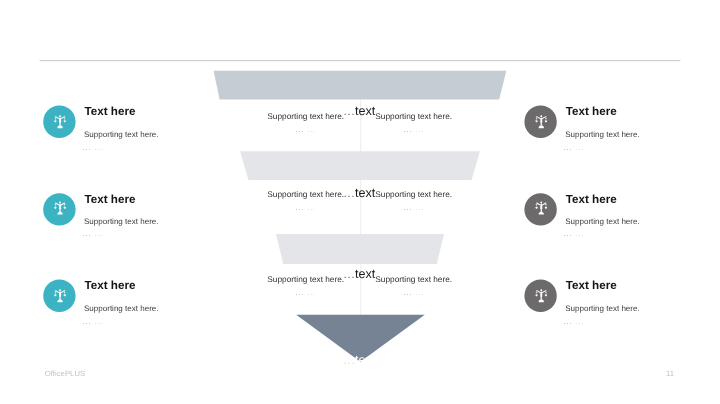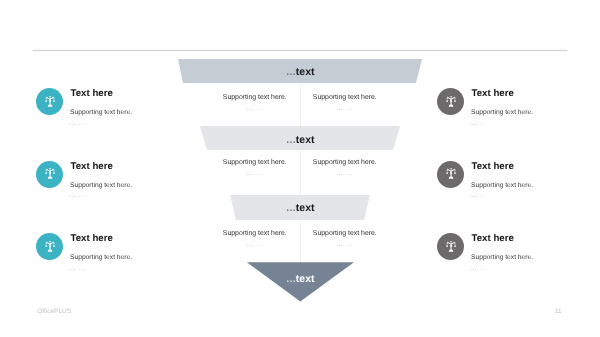--- a/index.html
+++ b/index.html
@@ -21,21 +21,21 @@
   .circ{position:absolute;left:0;top:0;width:27px;height:27px;border-radius:50%;}
   .circ svg{position:absolute;left:7.6px;top:6.6px;}
   .ttl{position:absolute;left:34.5px;top:0;font-size:9.7px;line-height:11px;font-weight:bold;color:#151515;white-space:nowrap;}
   .sub{position:absolute;left:34px;top:21px;font-size:6.7px;line-height:8px;color:#3a3a3a;white-space:nowrap;}
   .dots{position:absolute;left:32.8px;top:31.8px;font-size:6.6px;line-height:8px;color:#c9c9c9;letter-spacing:0.55px;white-space:nowrap;}
   .d1{color:#a2a2a2;}
   .d2{color:#cdcdcd;margin-left:2.6px;}
 
   
   .funnel{position:absolute;}
-  .fn-label{position:absolute;font-size:10.5px;line-height:10px;font-weight:bold;white-space:nowrap;}
+  .fn-label{position:absolute;font-size:10.5px;line-height:10px;font-weight:normal;white-space:nowrap;margin-top:21px;}
   .fn-label .dd{color:#6e7781;letter-spacing:0.25px;}
   .fn-label .tt{color:#1a1a1a;}
   .fn-label.light .tt{color:#ffffff;}
   .fn-label.light .dd{color:#d7dde3;}
 
   .cnote{position:absolute;text-align:center;white-space:nowrap;}
   .cnote .ct{font-size:6.9px;line-height:8px;color:#2f2f2f;display:block;}
   .cnote .cd{font-size:6.6px;line-height:8px;color:#b4b4b4;letter-spacing:0.55px;display:block;margin-top:3px;}
 </style>
 </head>

